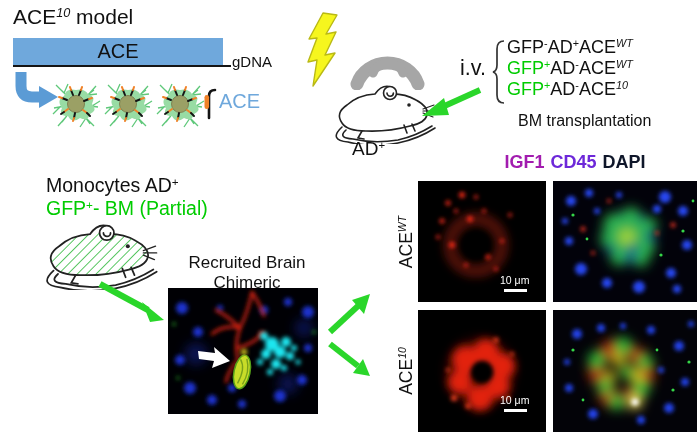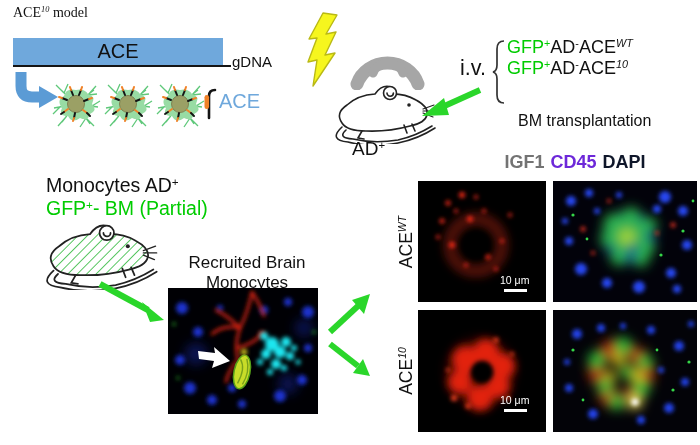--- a/index.html
+++ b/index.html
@@ -3,21 +3,21 @@
 <meta charset="utf-8">
 <style>
   html,body{margin:0;padding:0;background:#fff;}
   .fig{position:relative;width:700px;height:445px;background:#ffffff;
        font-family:"Liberation Sans",sans-serif;color:#111;overflow:hidden;}
   .abs{position:absolute;}
   .sp{font-size:60%;position:relative;top:-0.55em;}
   .spi{font-size:60%;position:relative;top:-0.55em;font-style:italic;}
   .green{color:#00cc00;}
   .nowrap{white-space:nowrap;}
-  .title{font-size:14px;font-family:Liberation Serif, serif;}
+  .title{font-size:21px;}
   .genebar{background:#6fa8dc;width:210px;height:27px;text-align:center;
            font-size:20px;line-height:27px;}
   .geneline{background:#151515;height:2px;}
   .gdna{font-size:15px;}
   .cellslbl{font-size:17.5px;}
   .acelbl{font-size:20px;color:#6fa8dc;}
   .adlbl{font-size:19px;}
   .ivlbl{font-size:21.5px;}
   .bmline{font-size:18px;line-height:21px;height:21px;}
   .bmcap{font-size:16px;}
@@ -117,20 +117,21 @@
     <line x1="62" y1="6" x2="22" y2="24" stroke="#2ad62a" stroke-width="6"></line>
     <polygon points="4,32 26,14 31,31" fill="#2ad62a"></polygon>
   </svg>
   <div class="abs ivlbl" style="left:460px;top:56px;">i.v.</div>
 
   <svg class="abs" style="left:492px;top:40px;" width="14" height="64" viewBox="0 0 14 64">
     <path d="M12,1 Q5,1 5,9 L5,25 Q5,31 1,32 Q5,33 5,39 L5,55 Q5,63 12,63" fill="none" stroke="#333" stroke-width="1.7"></path>
   </svg>
 
   <div class="abs" style="left:507px;top:37px;">
+    <div class="bmline nowrap"><span>GFP</span><span class="sp">-</span><span>AD</span><span class="sp">+</span><span>ACE</span><span class="spi">WT</span></div>
     <div class="bmline nowrap"><span class="green">GFP</span><span class="sp green">+</span><span>AD</span><span class="sp">-</span><span>ACE</span><span class="spi">WT</span></div>
     <div class="bmline nowrap"><span class="green">GFP</span><span class="sp green">+</span><span>AD</span><span class="sp">-</span><span>ACE</span><span class="spi">10</span></div>
   </div>
   <div class="abs bmcap" style="left:518px;top:112px;">BM transplantation</div>
 
   <div class="abs chim1 nowrap" style="left:46px;top:174px;"><span>Monocytes AD</span><span class="sp">+</span></div>
   <div class="abs chim2 nowrap" style="left:46px;top:197px;"><span>GFP</span><span class="sp">+</span><span>- BM (Partial)</span></div>
 
   <svg class="abs" style="left:38px;top:218px;" width="122" height="72" viewBox="0 0 110 64">
     <defs>
@@ -151,21 +152,21 @@
     <circle cx="81" cy="25" r="1.8" fill="#222"></circle>
   </svg>
 
   <svg class="abs" style="left:92px;top:278px;" width="80" height="48" viewBox="0 0 80 48">
     <line x1="8" y1="6" x2="56" y2="32" stroke="#2ad62a" stroke-width="6.5"></line>
     <polygon points="72,42 50,24 58,44" fill="#2ad62a"></polygon>
   </svg>
 
   <div class="abs recr" style="left:172px;top:241px;width:150px;margin-top:12px;">
     <div>Recruited Brain</div>
-    <div>Monocytes</div>
+    <div>Chimeric</div>
   </div>
 
   <svg class="abs imgpanel" style="left:168px;top:288px;" width="150" height="126" viewBox="0 0 150 126">
     <defs>
       <filter id="f2" x="-60%" y="-60%" width="220%" height="220%">
           <feGaussianBlur stdDeviation="2"></feGaussianBlur>
         </filter>
       <filter id="f4" x="-80%" y="-80%" width="260%" height="260%">
           <feGaussianBlur stdDeviation="4"></feGaussianBlur>
         </filter>
@@ -230,21 +231,21 @@
   </svg>
 
   <svg class="abs" style="left:320px;top:288px;" width="58" height="96" viewBox="0 0 58 96">
     <line x1="10" y1="44" x2="38" y2="18" stroke="#2ad62a" stroke-width="6"></line>
     <polygon points="50,6 32,12 44,26" fill="#2ad62a"></polygon>
     <line x1="10" y1="56" x2="38" y2="78" stroke="#2ad62a" stroke-width="6"></line>
     <polygon points="50,88 33,85 43,71" fill="#2ad62a"></polygon>
   </svg>
 
   <div class="abs stains nowrap" style="left:450px;top:152px;width:250px;">
-    <span style="color: #737373;">IGF1</span><span style="color: #6d28d9;">CD45</span><span style="color: #0f172a;">DAPI</span>
+    <span style="color: #a21caf;">IGF1</span><span style="color: #6d28d9;">CD45</span><span style="color: #0f172a;">DAPI</span>
   </div>
 
   <div class="abs rowlbl nowrap" style="left:366px;top:232px;width:80px;height:20px;"><span>ACE</span><span class="spi">WT</span></div>
   <div class="abs rowlbl nowrap" style="left:366px;top:361px;width:80px;height:20px;"><span>ACE</span><span class="spi">10</span></div>
 
   <svg class="abs imgpanel" style="left:418px;top:181px;" width="128" height="121" viewBox="0 0 128 121">
     <rect width="128" height="121" fill="#000000"></rect>
     <g filter="url(#f4)" opacity="0.55">
       <circle cx="58" cy="64" r="26" fill="none" stroke="#8a1a10" stroke-width="14"></circle>
     </g>

